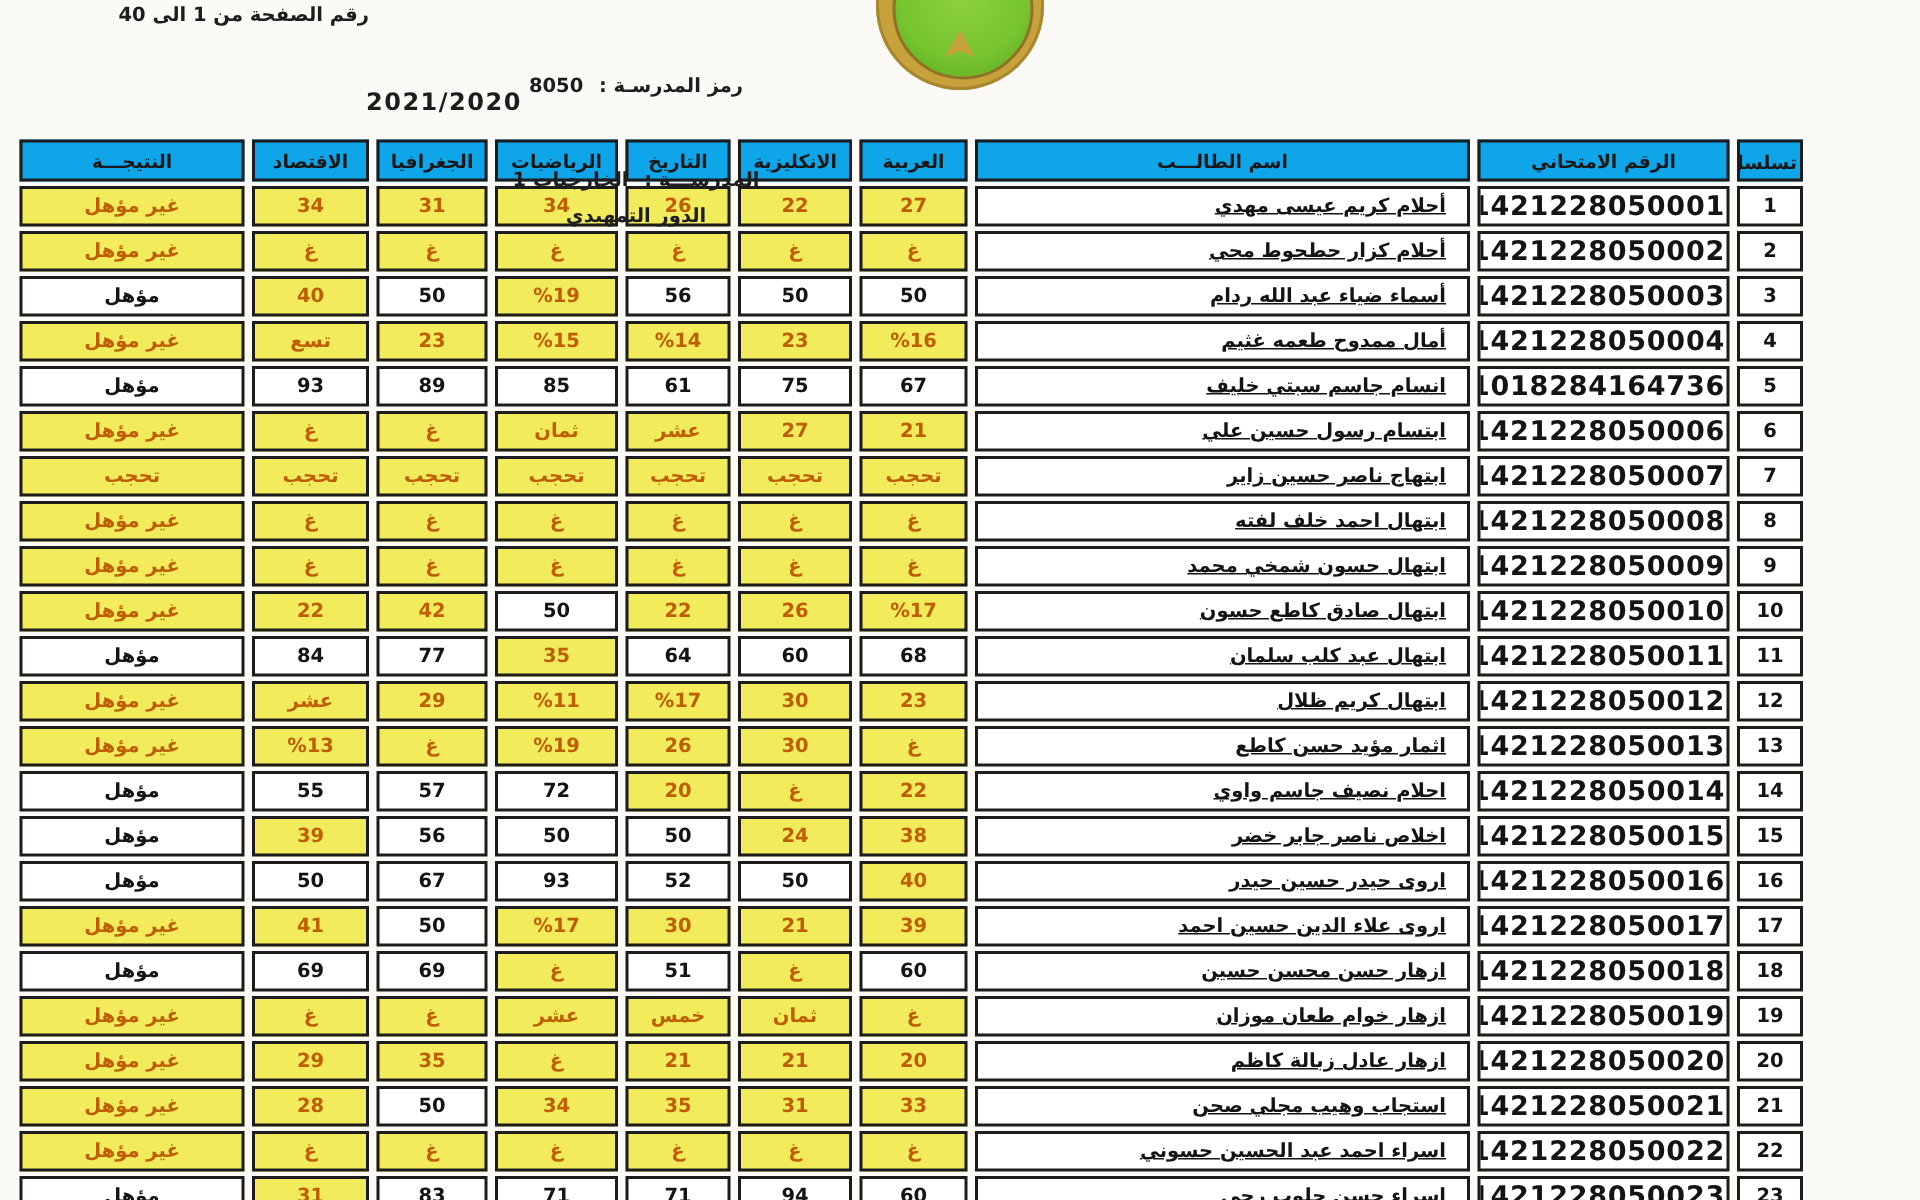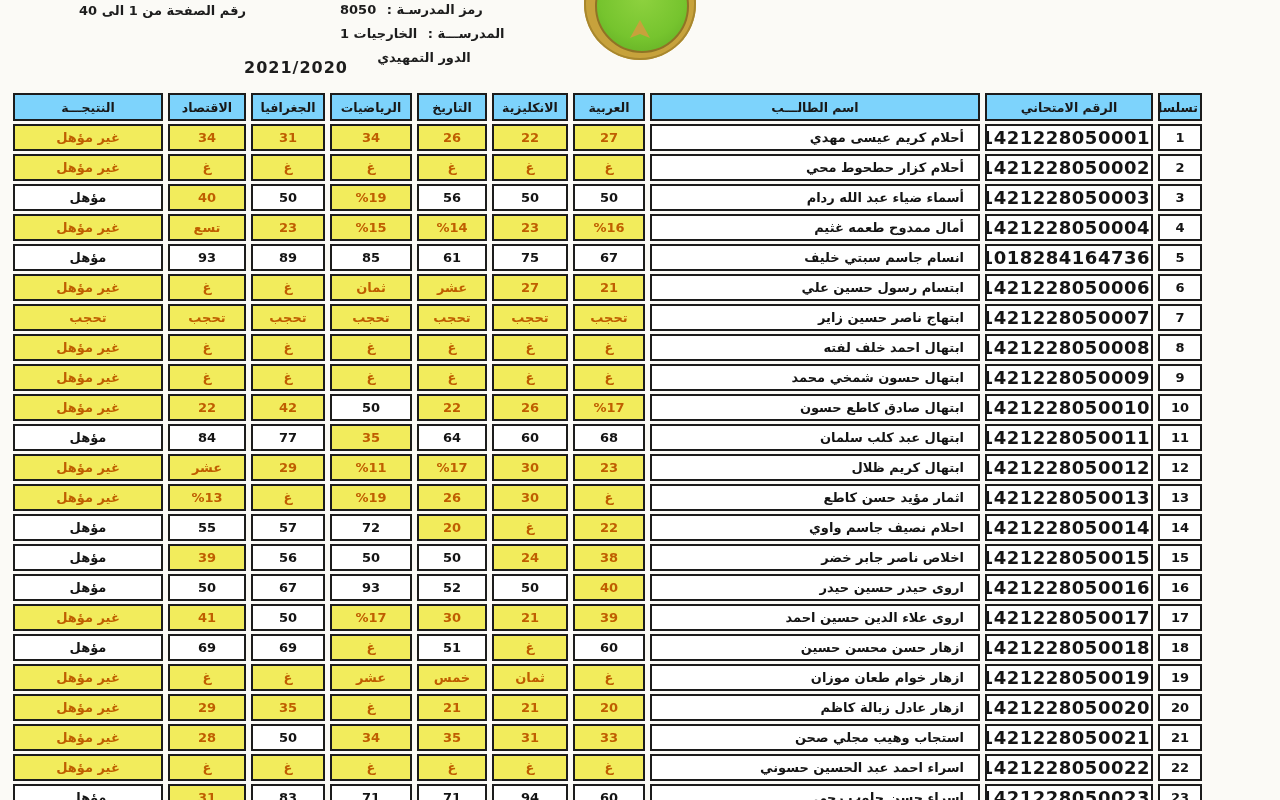--- a/index.html
+++ b/index.html
@@ -6,46 +6,46 @@
   body{
     width:1280px;height:800px;overflow:hidden;background:#fbfaf6;
     font-family:"DejaVu Sans",sans-serif;color:#1d1d1d;
   }
   .page{position:relative;width:1280px;height:800px;}
   
   .topbar{position:relative;height:90px;font-weight:bold;}
   .hdr-left{position:absolute;left:26px;top:3px;width:220px;font-size:13px;text-align:right;direction:rtl;}
   .hdr-year{position:absolute;left:244px;top:58px;font-size:16px;letter-spacing:1px;}
   .hdr-center{position:absolute;left:340px;top:2px;width:168px;direction:rtl;font-size:13px;}
-  .hdr-center .line{text-align:left;margin-bottom:9px;white-space:nowrap;}
+  .hdr-center .line{text-align:center;margin-bottom:9px;white-space:nowrap;margin-top:48px;}
   .hdr-center .line3{text-align:center;margin-top:0;}
   .hdr-right{position:absolute;right:88px;top:6px;direction:rtl;text-align:right;font-size:13px;}
   .hdr-right .line2{margin-top:22px;}
   .lbl{margin-left:6px;}
   
   .logo{position:absolute;left:584px;top:-52px;width:112px;height:112px;border-radius:50%;
         background:#c7a23c;box-shadow:0 0 0 2px #a8872e inset;}
   .logo-inner{position:absolute;left:11px;top:11px;width:90px;height:90px;border-radius:50%;
         background:radial-gradient(circle at 50% 40%, #8ed23f 0%, #76c42e 60%, #5ea822 100%);
         border:2px solid #8f7325;}
   .logo-mark{position:absolute;left:46px;top:72px;width:20px;height:18px;background:#c7a23c;
         clip-path:polygon(50% 0,100% 100%,50% 78%,0 100%);}
   
   table.results{
     table-layout:fixed;border-collapse:separate;border-spacing:5px 3px;
     width:1199px;margin:0 0 0 8px;direction:rtl;
   }
   th,td{border:2px solid #1c1c1c;overflow:hidden;white-space:nowrap;
         font-weight:bold;text-align:center;vertical-align:middle;}
-  th{background:#7dd3fc;color:#181818;font-size:12.5px;height:24px;padding:0 2px;}
+  th{background:#0ea5e9;color:#181818;font-size:12.5px;height:24px;padding:0 2px;}
   td{height:21px;font-size:13px;line-height:21px;}
   td.wh{background:#ffffff;color:#141414;}
   td.yl{background:#f2ec5c;color:#bf5e00;}
   td.c-exam{font-size:18px;letter-spacing:0.5px;}
-  td.c-name{text-align:right;padding-right:14px;font-size:13px;}
+  td.c-name{text-align:right;padding-right:14px;font-size:13px;text-decoration:underline;}
   td.c-serial{font-size:13px;}
 </style>
 </head>
 <body>
 
 <div class="page">
 
   <div class="topbar">
 
     <div class="hdr-left">رقم الصفحة من 1 الى 40</div>

